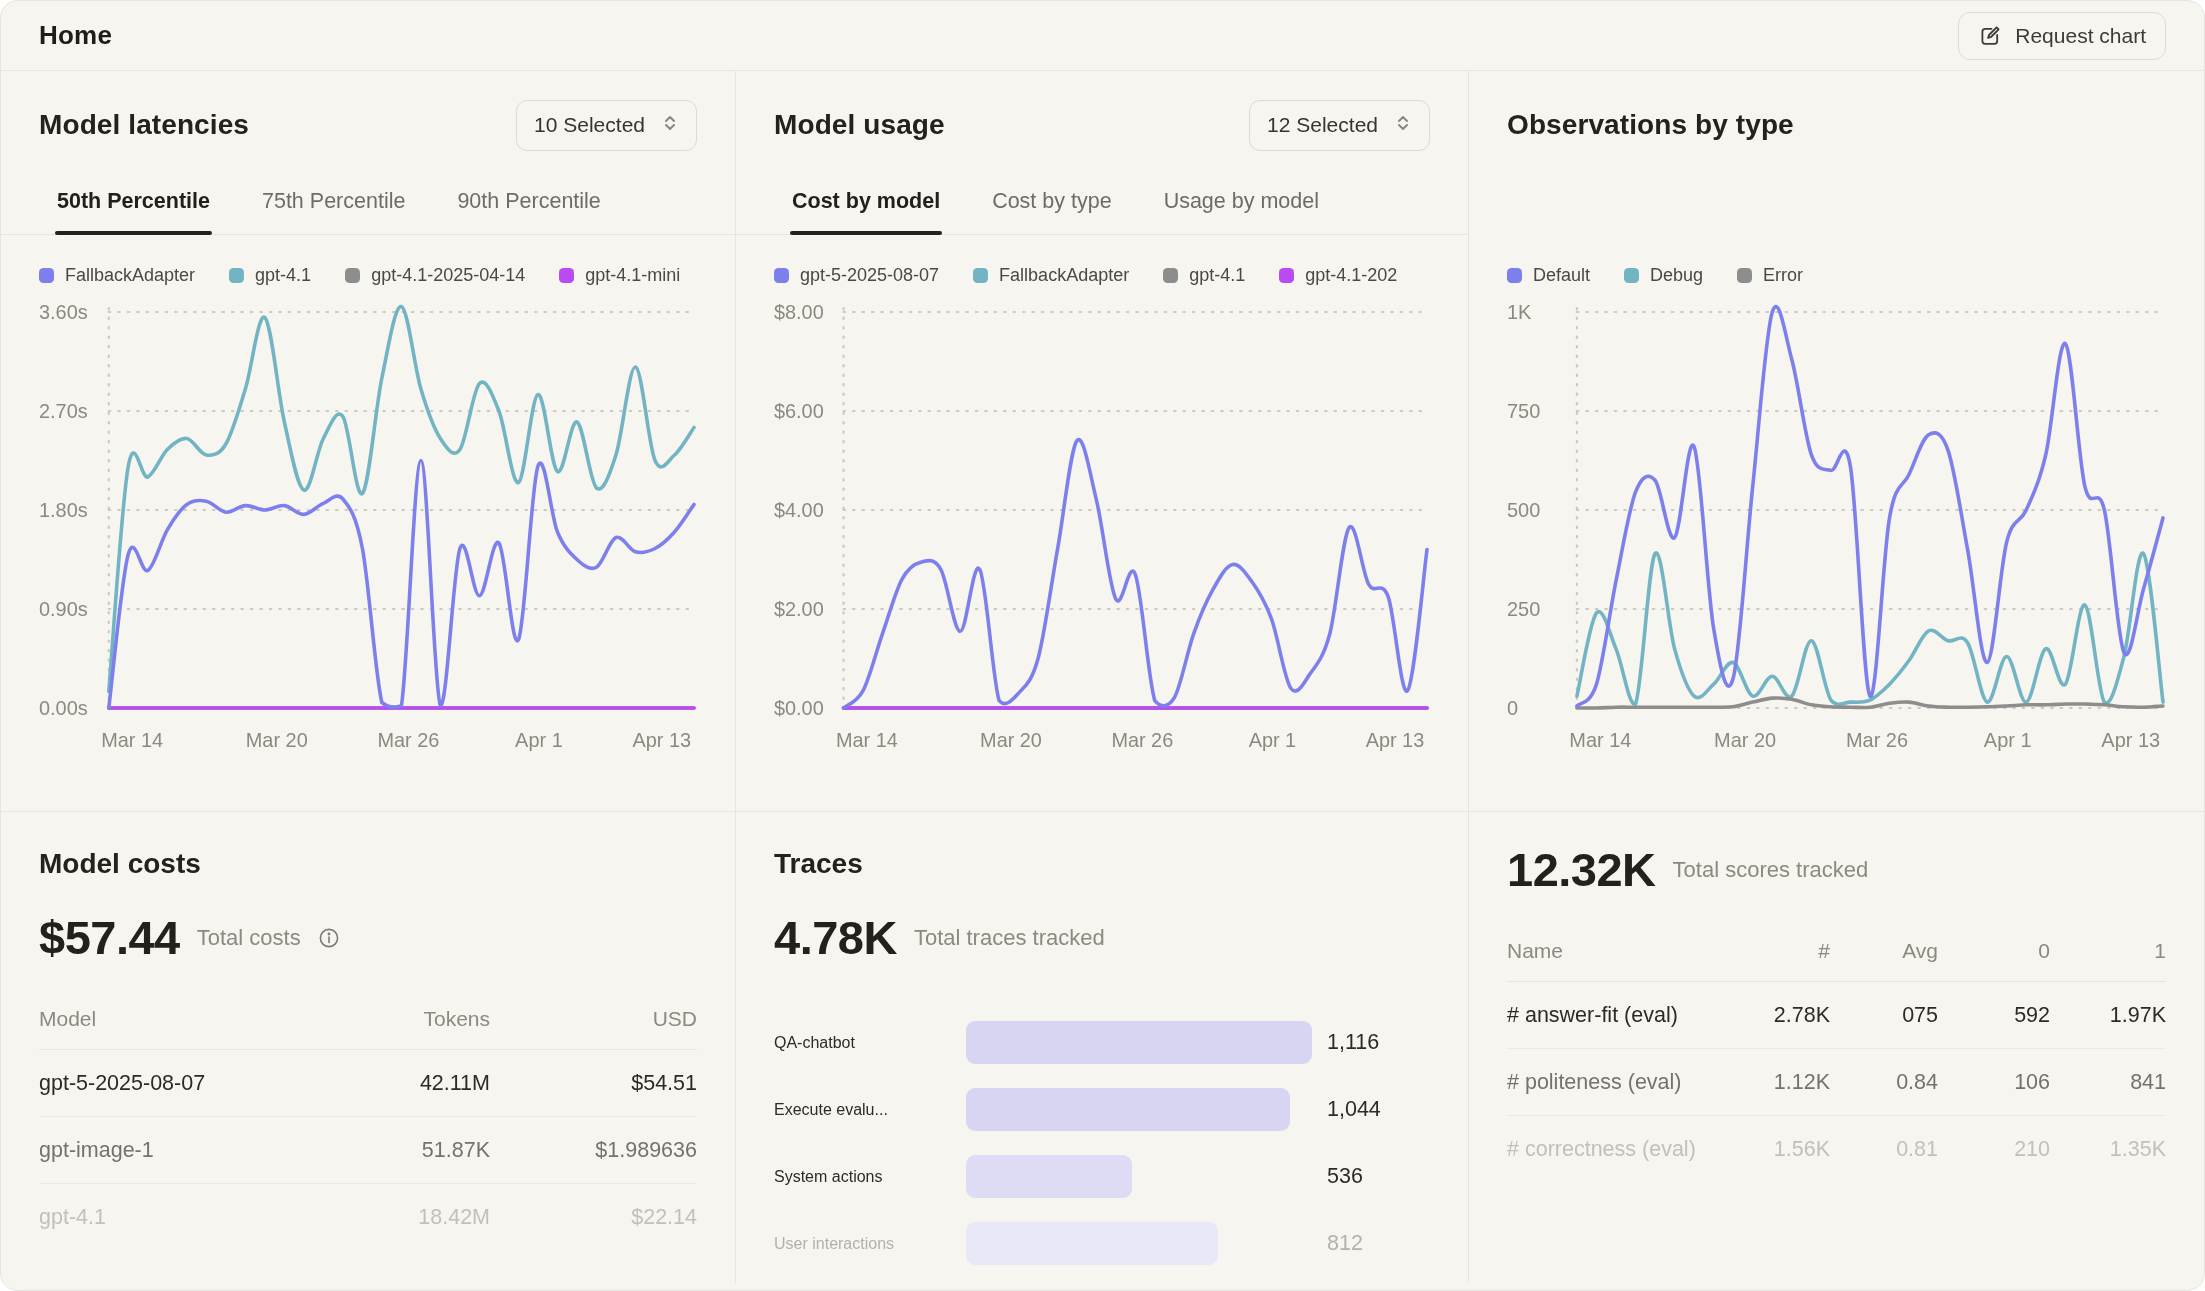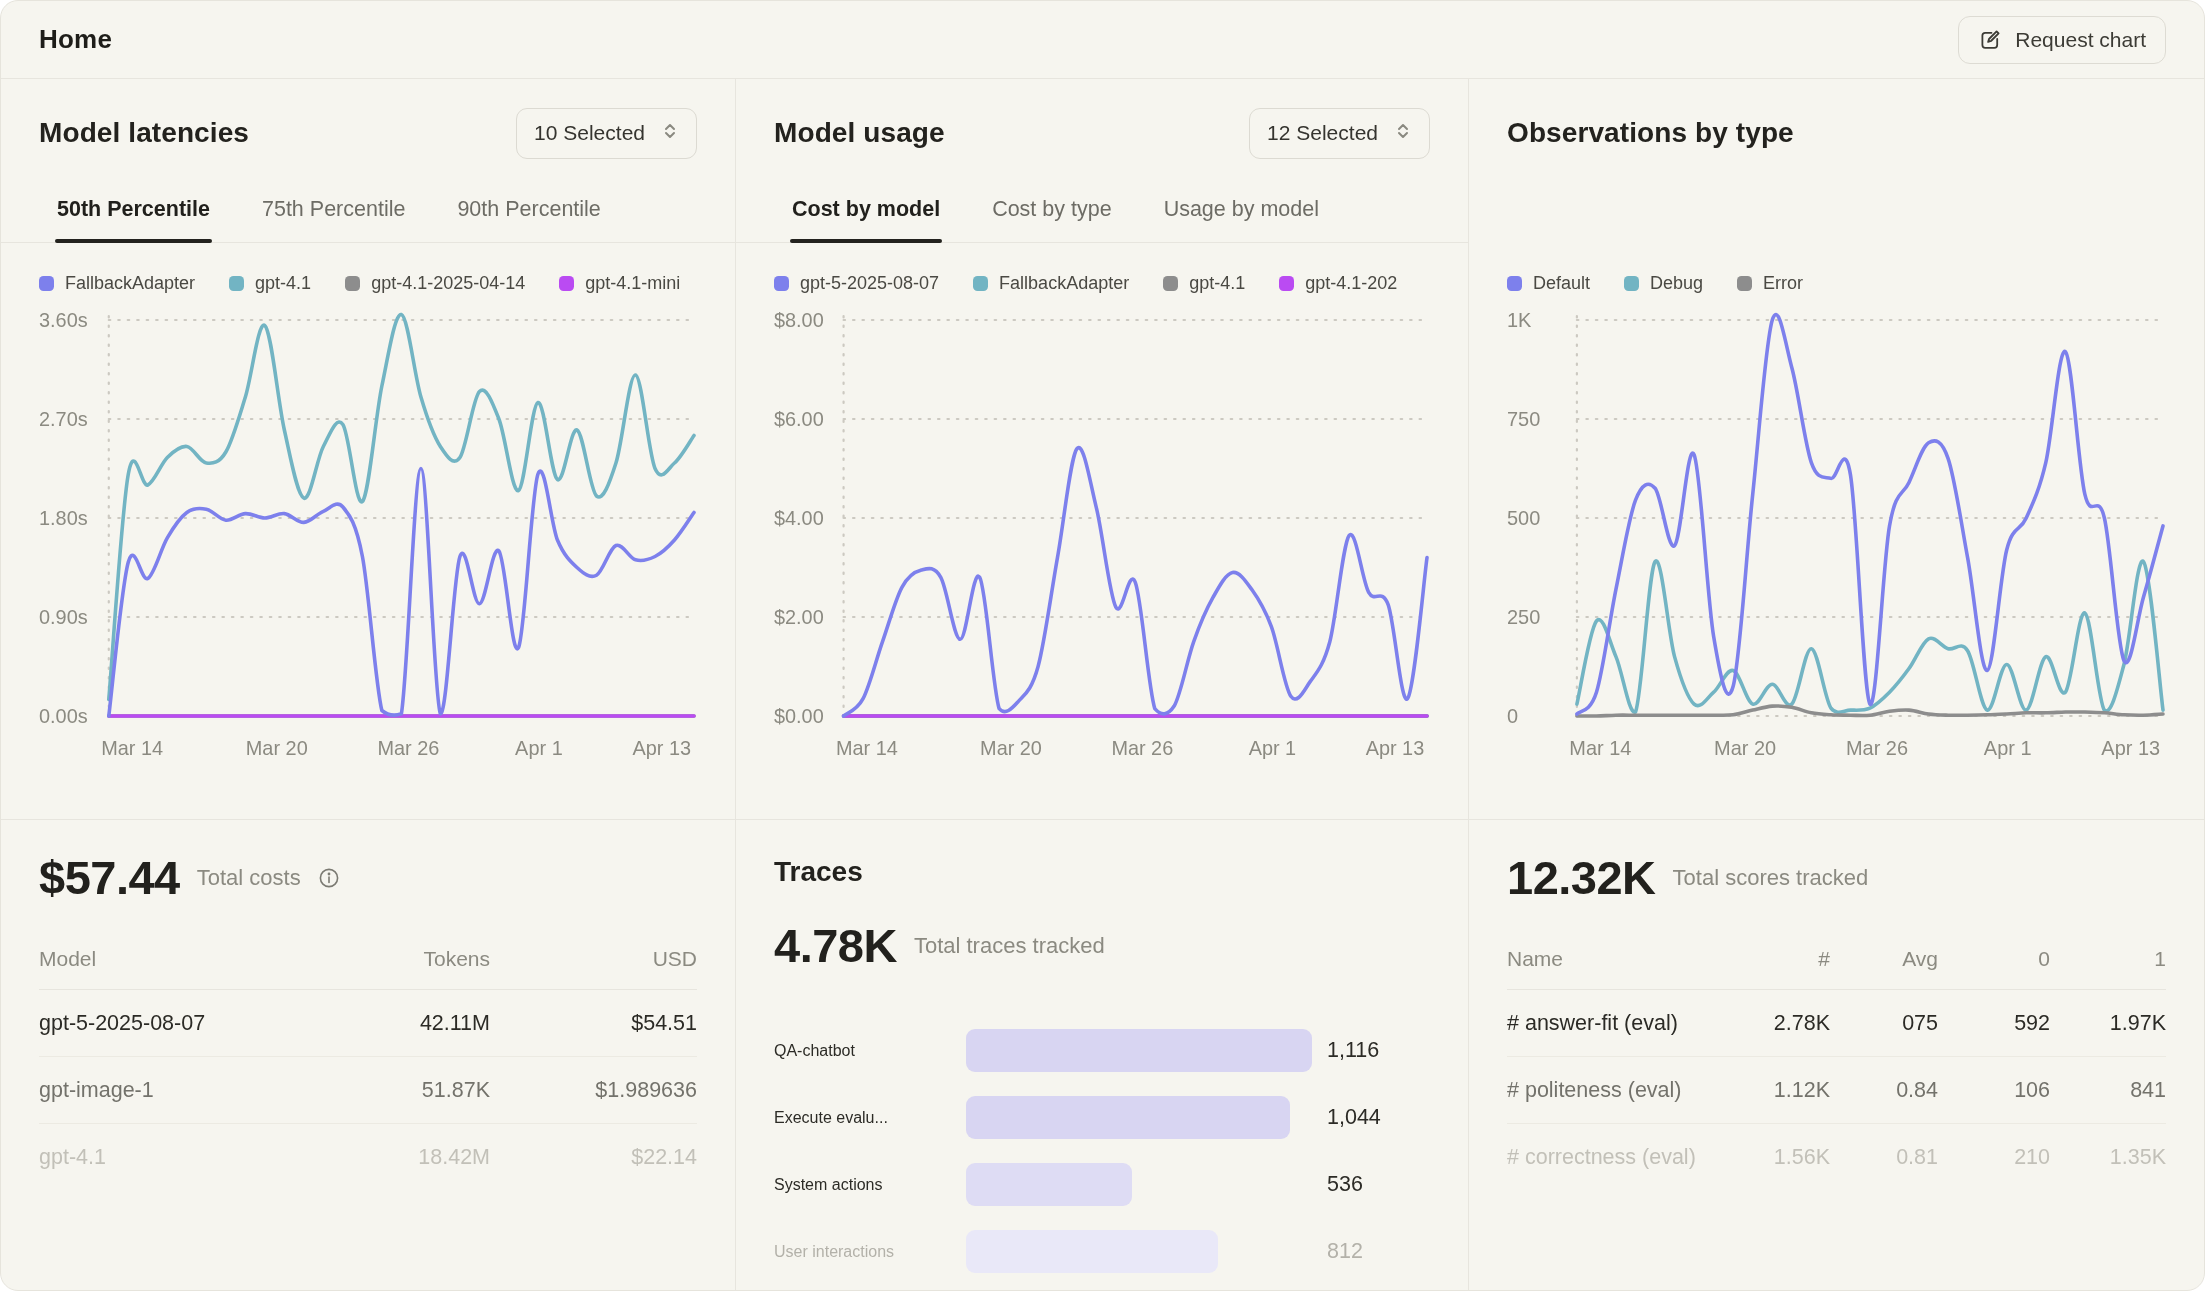--- a/index.html
+++ b/index.html
@@ -1,20 +1,20 @@
 <!DOCTYPE html>
 <html><head>
 <meta charset="utf-8">
 <style>
   html,body{margin:0;padding:0;background:#ffffff;}
   body{font-family:"Liberation Sans",sans-serif;-webkit-font-smoothing:antialiased;}
   .app{position:relative;width:2205px;height:1291px;box-sizing:border-box;background:#f6f5ef;
        border:1px solid #e6e4dc;border-radius:18px;overflow:hidden;}
   
-  .topbar{height:78px;box-sizing:border-box;display:flex;align-items:center;justify-content:space-between;
+  .topbar{height:70px;box-sizing:border-box;display:flex;align-items:center;justify-content:space-between;
           padding:0 38px;border-bottom:1px solid #e7e5de;}
   .topbar-title{font-size:26px;font-weight:700;color:#1e1d19;letter-spacing:.2px;}
   .btn{display:flex;align-items:center;gap:13px;border:1.5px solid #dddbd3;border-radius:12px;
        padding:11px 19px;font-size:21px;color:#3c3b35;background:transparent;cursor:pointer;
        font-family:"Liberation Sans",sans-serif;}
   .btn svg{display:block;}
   
   .main{display:grid;grid-template-columns:735px 733px 1fr;grid-template-rows:741px 1fr;height:1212px;}
   .cell{box-sizing:border-box;padding:0 38px;overflow:hidden;}
   .cell.cb{border-right:1px solid #e7e5de;}
@@ -246,20 +246,21 @@
             <text x="501.445" y="447" text-anchor="middle" class="xlab">Apr 1</text>
             <text x="624.7149999999999" y="447" text-anchor="middle" class="xlab">Apr 13</text>
             <path d="M70.0 396.1 C73.3 382.3 83.0 320.9 89.6 313.0 C96.1 305.0 102.6 333.4 109.1 348.6 C115.7 363.8 122.2 408.0 128.7 404.0 C135.2 388.2 141.7 262.8 148.3 253.6 C154.8 244.3 161.3 324.8 167.8 348.6 C174.4 372.4 180.9 390.2 187.4 396.1 C193.9 402.1 200.4 389.9 207.0 384.2 C213.5 378.6 220.0 360.5 226.5 362.5 C233.1 364.4 239.6 393.8 246.1 396.1 C252.6 398.4 259.1 376.3 265.7 376.3 C272.2 376.3 278.7 402.1 285.2 396.1 C291.8 390.2 298.3 340.0 304.8 340.7 C311.3 341.3 317.8 389.8 324.4 400.1 C330.9 408.0 337.4 402.1 343.9 402.1 C350.5 402.1 357.0 403.0 363.5 400.1 C370.0 397.1 376.5 390.8 383.1 384.2 C389.6 377.6 396.1 369.4 402.6 360.5 C409.2 351.6 415.7 334.1 422.2 330.8 C428.7 327.5 435.2 338.7 441.8 340.7 C448.3 342.7 454.8 332.4 461.3 342.7 C467.9 352.9 474.4 399.8 480.9 402.1 C487.4 404.4 493.9 356.5 500.5 356.5 C507.0 356.5 513.5 403.4 520.0 402.1 C526.6 400.7 533.1 351.6 539.6 348.6 C546.1 345.6 552.6 391.5 559.2 384.2 C565.7 377.0 572.2 302.1 578.7 305.0 C585.3 308.0 591.8 393.5 598.3 402.1 C604.8 408.0 611.3 381.3 617.9 356.5 C624.4 331.8 630.9 246.0 637.4 253.6 C644.0 261.1 653.7 377.3 657.0 402.1" class="series" stroke="#72b4c3"></path>
             <path d="M70.0 408.0 C73.3 408.0 83.0 408.0 89.6 408.0 C96.1 407.9 102.6 407.3 109.1 407.2 C115.7 407.1 122.2 407.2 128.7 407.2 C135.2 407.2 141.7 407.2 148.3 407.2 C154.8 407.2 161.3 407.2 167.8 407.2 C174.4 407.2 180.9 407.2 187.4 407.2 C193.9 407.2 200.4 407.3 207.0 407.2 C213.5 407.1 220.0 407.7 226.5 406.8 C233.1 406.0 239.6 403.5 246.1 402.1 C252.6 400.6 259.1 398.6 265.7 398.1 C272.2 397.6 278.7 398.2 285.2 399.3 C291.8 400.4 298.3 403.6 304.8 404.8 C311.3 406.1 317.8 406.4 324.4 406.8 C330.9 407.2 337.4 407.1 343.9 407.2 C350.5 407.3 357.0 407.9 363.5 407.2 C370.0 406.5 376.5 404.1 383.1 403.2 C389.6 402.4 396.1 401.6 402.6 402.1 C409.2 402.5 415.7 405.2 422.2 406.0 C428.7 406.9 435.2 407.0 441.8 407.2 C448.3 407.4 454.8 407.3 461.3 407.2 C467.9 407.1 474.4 407.0 480.9 406.8 C487.4 406.6 493.9 406.3 500.5 406.0 C507.0 405.7 513.5 405.0 520.0 404.8 C526.6 404.6 533.1 405.0 539.6 404.8 C546.1 404.7 552.6 404.2 559.2 404.0 C565.7 403.9 572.2 403.9 578.7 404.0 C585.3 404.2 591.8 404.4 598.3 404.8 C604.8 405.3 611.3 406.4 617.9 406.8 C624.4 407.2 630.9 407.3 637.4 407.2 C644.0 407.1 653.7 406.2 657.0 406.0" class="series" stroke="#8d8d8d"></path>
             <path d="M70.0 406.0 C73.3 402.4 83.0 405.0 89.6 384.2 C96.1 363.4 102.6 313.3 109.1 281.3 C115.7 249.3 122.2 209.0 128.7 192.2 C135.2 175.3 141.7 172.7 148.3 180.3 C154.8 187.9 161.3 243.3 167.8 237.7 C174.4 232.1 180.9 131.5 187.4 146.6 C193.9 161.8 200.4 290.2 207.0 328.8 C213.5 367.4 220.0 402.1 226.5 378.3 C233.1 354.5 239.6 247.3 246.1 186.2 C252.6 125.2 259.1 33.1 265.7 12.0 C272.2 -9.1 278.7 35.8 285.2 59.5 C291.8 83.3 298.3 136.1 304.8 154.6 C311.3 173.0 317.8 168.4 324.4 170.4 C330.9 172.4 337.4 128.8 343.9 166.4 C350.5 204.1 357.0 387.5 363.5 396.1 C370.0 404.7 376.5 254.9 383.1 217.9 C389.6 181.0 396.1 188.2 402.6 174.4 C409.2 160.5 415.7 138.7 422.2 134.8 C428.7 130.8 435.2 131.5 441.8 150.6 C448.3 169.7 454.8 214.3 461.3 249.6 C467.9 284.9 474.4 363.8 480.9 362.5 C487.4 361.1 493.9 267.1 500.5 241.7 C507.0 216.3 513.5 224.5 520.0 210.0 C526.6 195.5 533.1 182.3 539.6 154.6 C546.1 126.8 552.6 38.4 559.2 43.7 C565.7 49.0 572.2 158.5 578.7 186.2 C585.3 214.0 591.8 182.3 598.3 210.0 C604.8 237.7 611.3 339.4 617.9 352.6 C624.4 365.8 630.9 311.6 637.4 289.2 C644.0 266.8 653.7 229.8 657.0 217.9" class="series" stroke="#7d80ec"></path>
           </svg>
         </div>
     </section>
 
     <section class="cell cb">
+      <h2 class="b-title">Model costs</h2>
       <div class="big-row">
         <span class="big">$57.44</span>
         <span class="sub">Total costs</span>
         <button class="info-btn">
           <svg width="22" height="22" viewBox="0 0 22 22" fill="none" stroke="#7b7a72" stroke-width="1.6" stroke-linecap="round">
             <circle cx="11" cy="11" r="8.6"></circle>
               <line x1="11" y1="10" x2="11" y2="15.4"></line>
               <circle cx="11" cy="7" r="0.6" fill="#7b7a72"></circle>
           </svg>
         </button>

